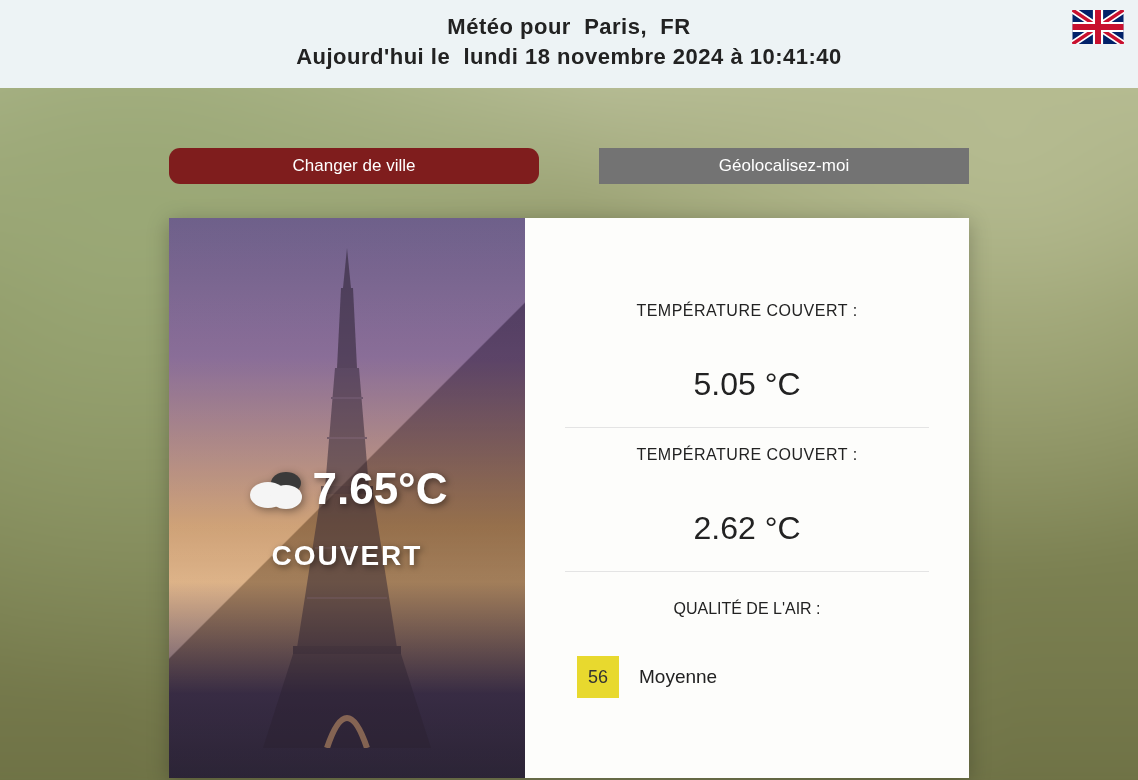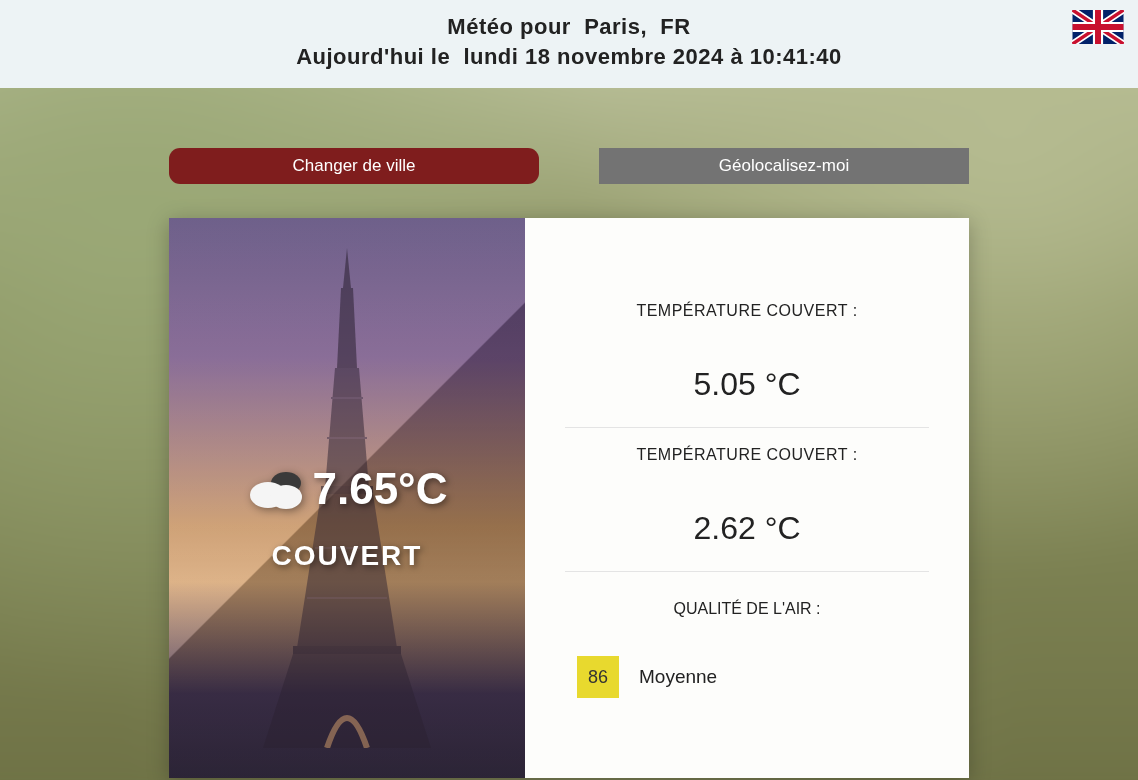--- a/index.html
+++ b/index.html
@@ -194,19 +194,19 @@
         <div class="metric-label">TEMPÉRATURE COUVERT :</div>
         <div class="metric-value">5.05 °C</div>
       </div>
       <div class="metric">
         <div class="metric-label">TEMPÉRATURE COUVERT :</div>
         <div class="metric-value">2.62 °C</div>
       </div>
       <div class="air">
         <div class="air-label">QUALITÉ DE L'AIR :</div>
         <div class="air-row">
-          <div class="air-badge">86</div>
+          <div class="air-badge">56</div>
           <div class="air-text">Moyenne</div>
         </div>
       </div>
     </div>
   </div>
 </div>
 
 </body></html>

